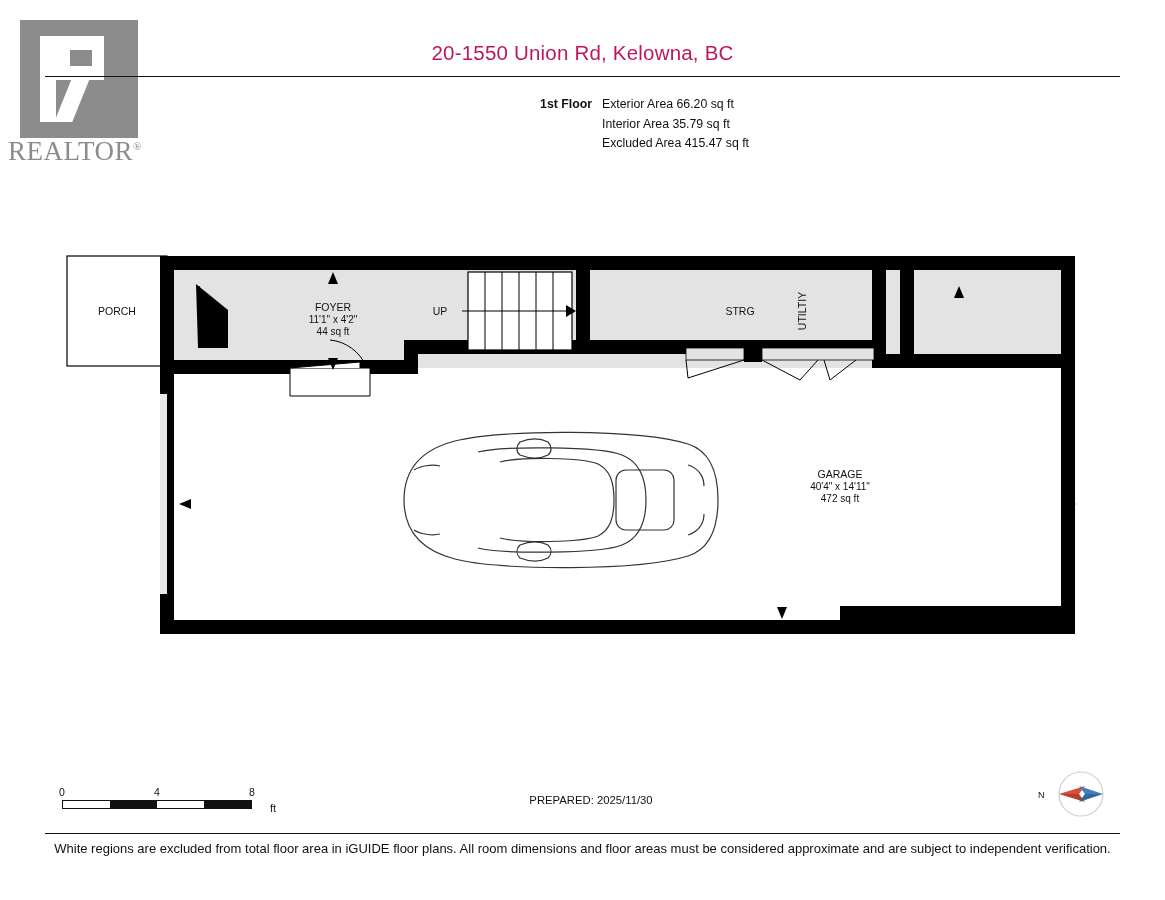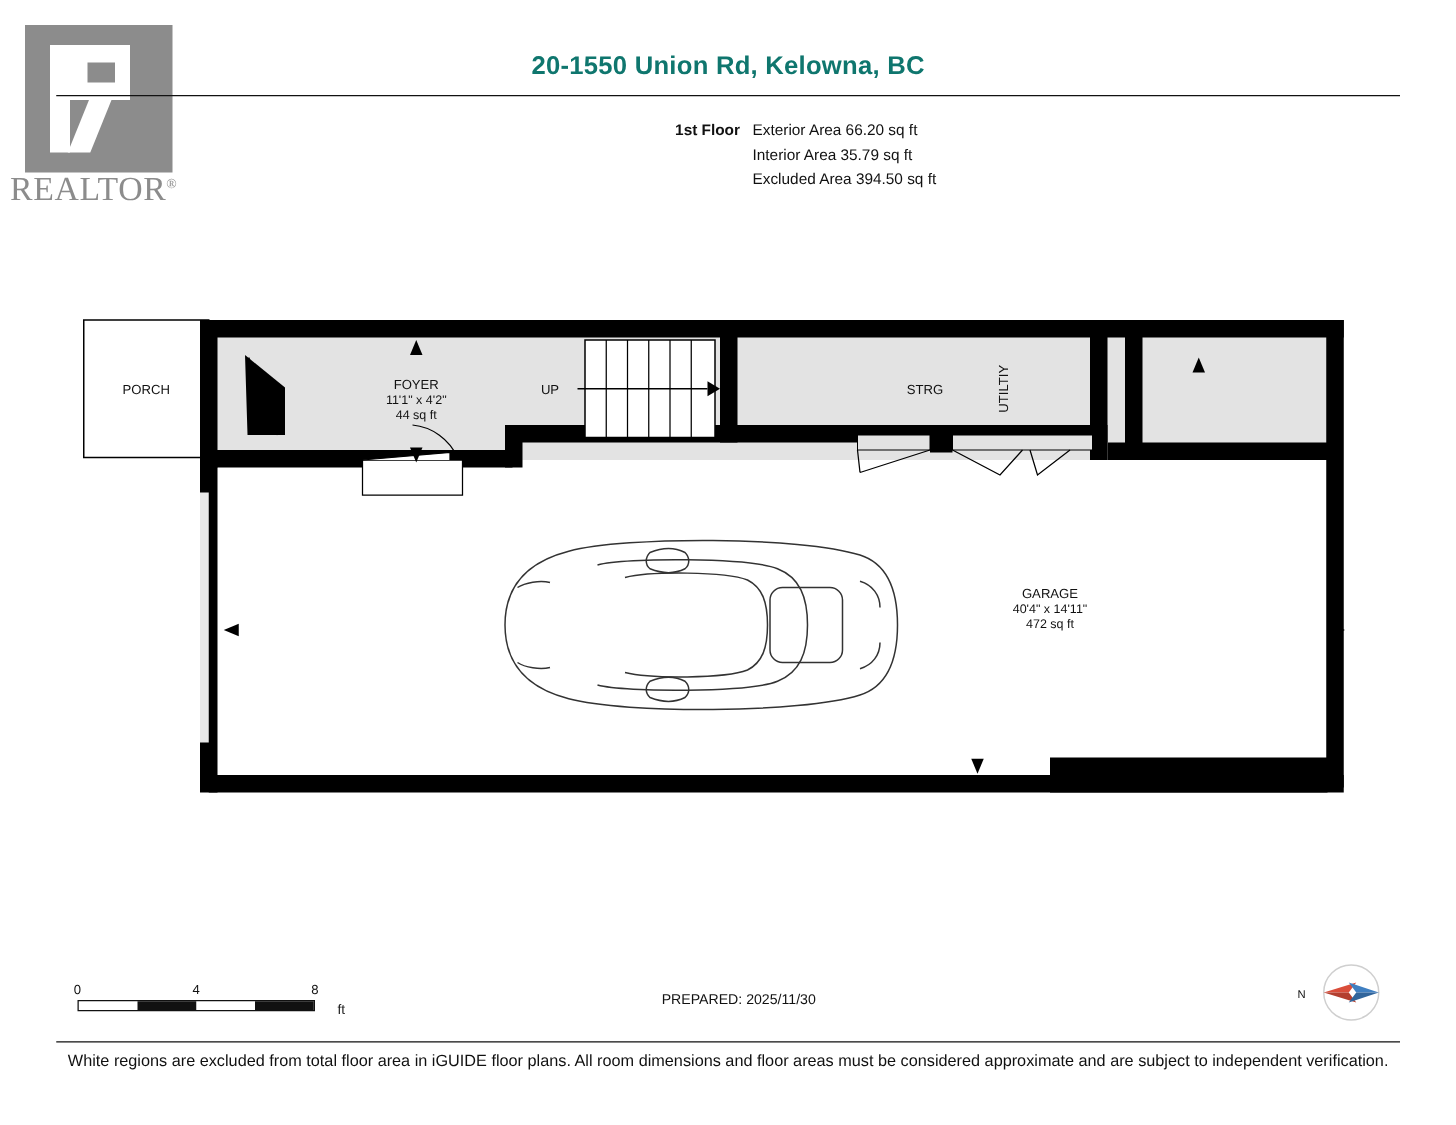--- a/index.html
+++ b/index.html
@@ -75,23 +75,23 @@
     vertical-align: super;
   }
 
   .title {
     position: absolute;
     left: 0;
     right: 0;
     top: 41px;
     text-align: center;
     font-size: 20.5px;
-    font-weight: bold;
+    font-weight: normal;
     letter-spacing: 0.2px;
-    color: #0f766e;
+    color: #be185d;
   }
   .header-rule {
     position: absolute;
     left: 45px;
     right: 45px;
     top: 76px;
     height: 1px;
     background: #111;
   }
 
@@ -224,21 +224,21 @@
     <div class="row">
       <div class="lbl">1st Floor</div>
       <div class="val">Exterior Area 66.20 sq ft</div>
     </div>
     <div class="row">
       <div class="lbl"></div>
       <div class="val">Interior Area 35.79 sq ft</div>
     </div>
     <div class="row">
       <div class="lbl"></div>
-      <div class="val">Excluded Area 394.50 sq ft</div>
+      <div class="val">Excluded Area 415.47 sq ft</div>
     </div>
   </div>
 
   <svg class="plan" viewBox="0 0 1165 900">
 
     <rect x="67" y="256" width="100" height="110" fill="#ffffff" stroke="#000000" stroke-width="1.2"></rect>
 
     <path d="M167,262 L1075,262 L1075,368 L167,368 Z" fill="#e3e3e3" stroke="none"></path>
 
     <rect x="167" y="368" width="908" height="262" fill="#ffffff" stroke="none"></rect>

